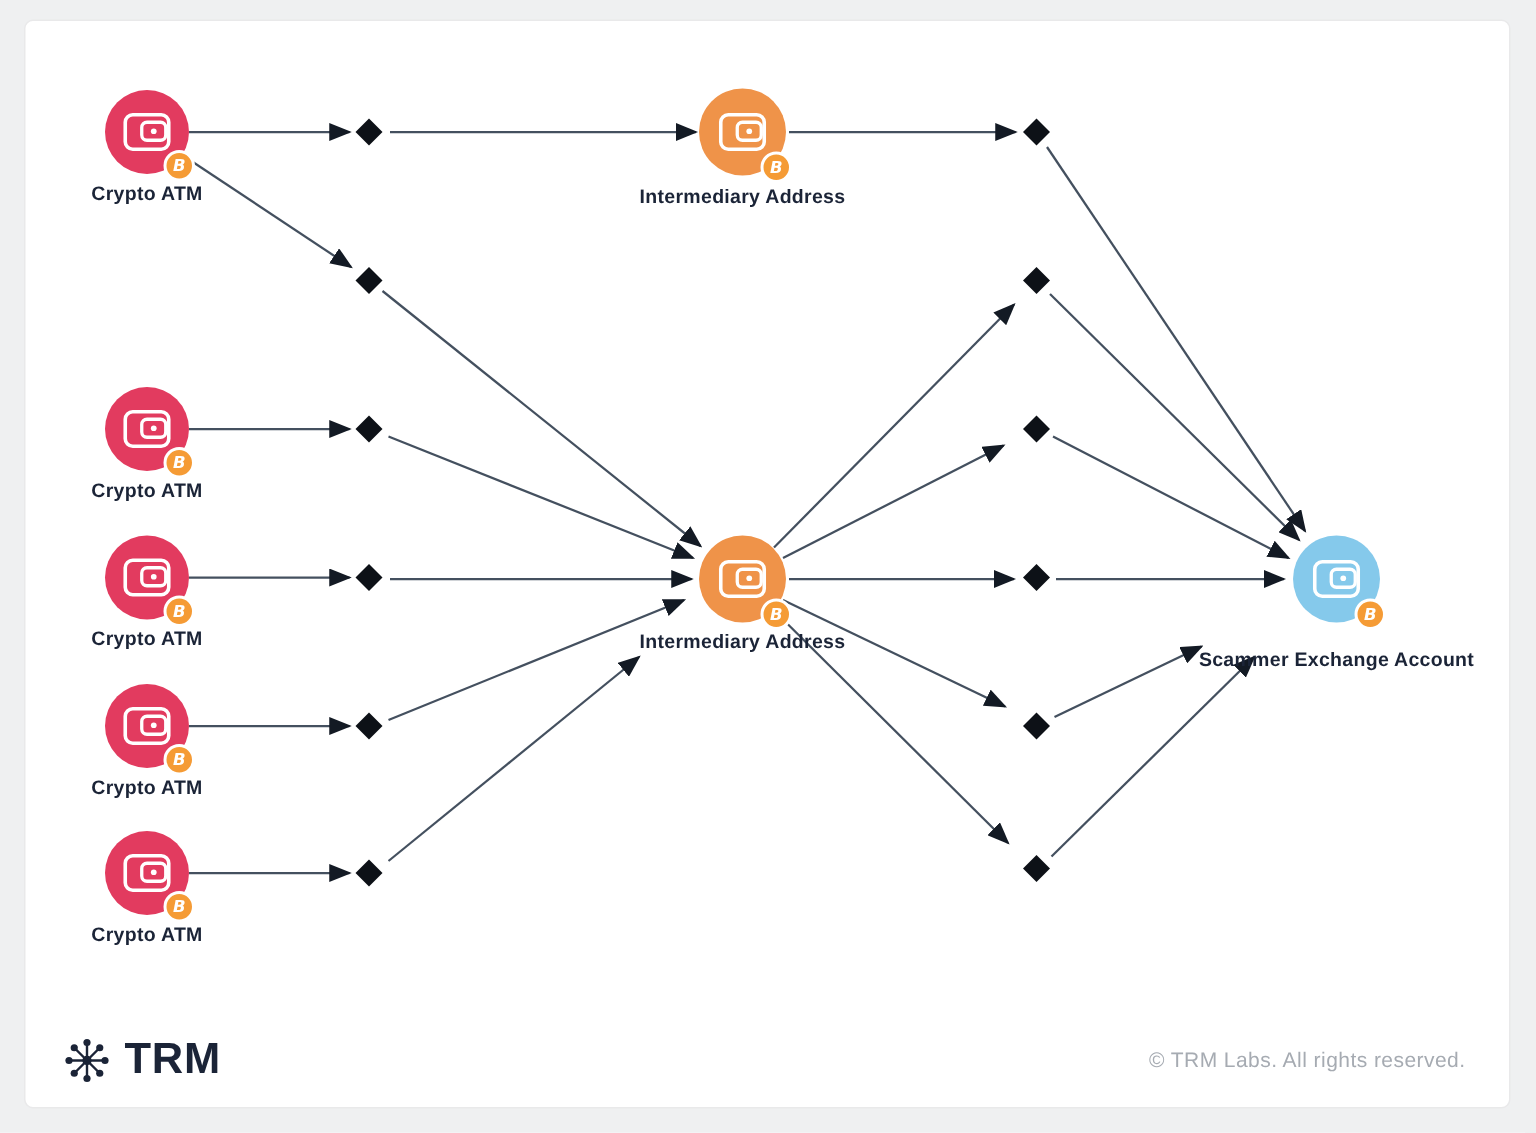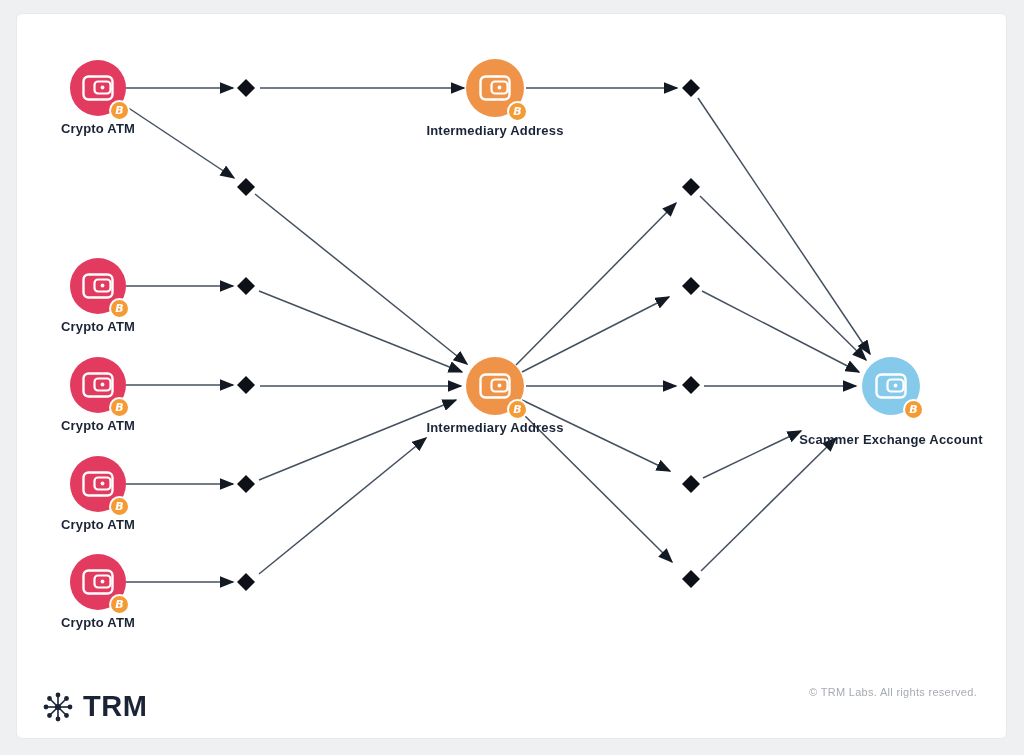--- a/index.html
+++ b/index.html
@@ -16,22 +16,22 @@
   .badge { position:absolute; right:-4px; bottom:-5px; width:21px; height:21px;
            border-radius:50%; background:#f59b35; border:2px solid #ffffff;
            color:#ffffff; font-size:11px; font-weight:bold; font-style:italic;
            display:flex; align-items:center; justify-content:center;
            font-family:"DejaVu Sans", sans-serif; }
   .nlabel { position:absolute; transform:translateX(-50%); white-space:nowrap;
             color:#1b2437; font-size:13px; font-weight:bold; letter-spacing:.2px; }
   .footer-logo { position:absolute; left:24px; top:676px; display:flex;
                  align-items:flex-start; gap:8px; }
   .logo-text { color:#1b2437; font-size:29px; font-weight:800; letter-spacing:.5px; }
-  .copyright { position:absolute; right:29px; bottom:40px; color:#a6abb2;
-               font-size:11px; letter-spacing:.3px; }
+  .copyright { position:absolute; right:29px; bottom:24px; color:#a6abb2;
+               font-size:14px; letter-spacing:.3px; }
 </style>
 </head>
 <body>
 
 <div class="card">
 
   <svg class="edges" width="991" height="726" viewBox="0 0 991 726">
     <defs>
       <marker id="ah" markerWidth="10" markerHeight="8" refX="9" refY="4" orient="auto">
         <path d="M0,0 L10,4 L0,8 Z" fill="#131a24"></path>

